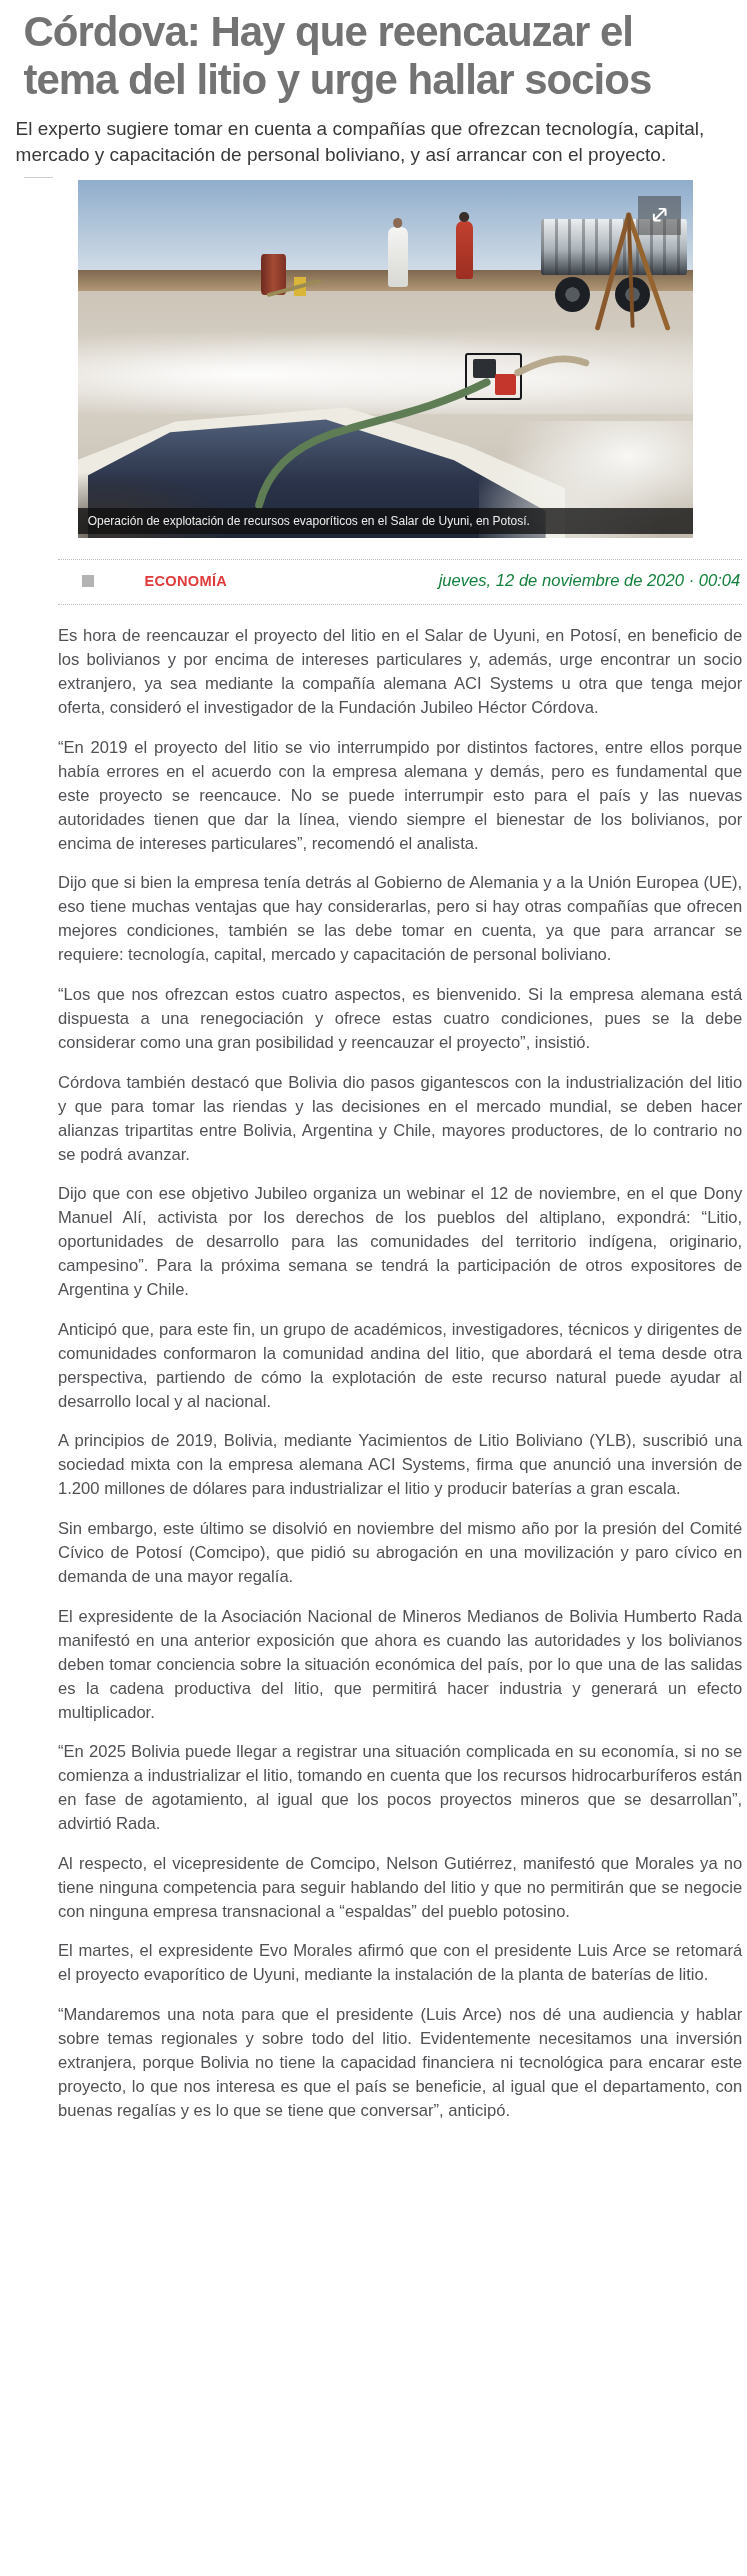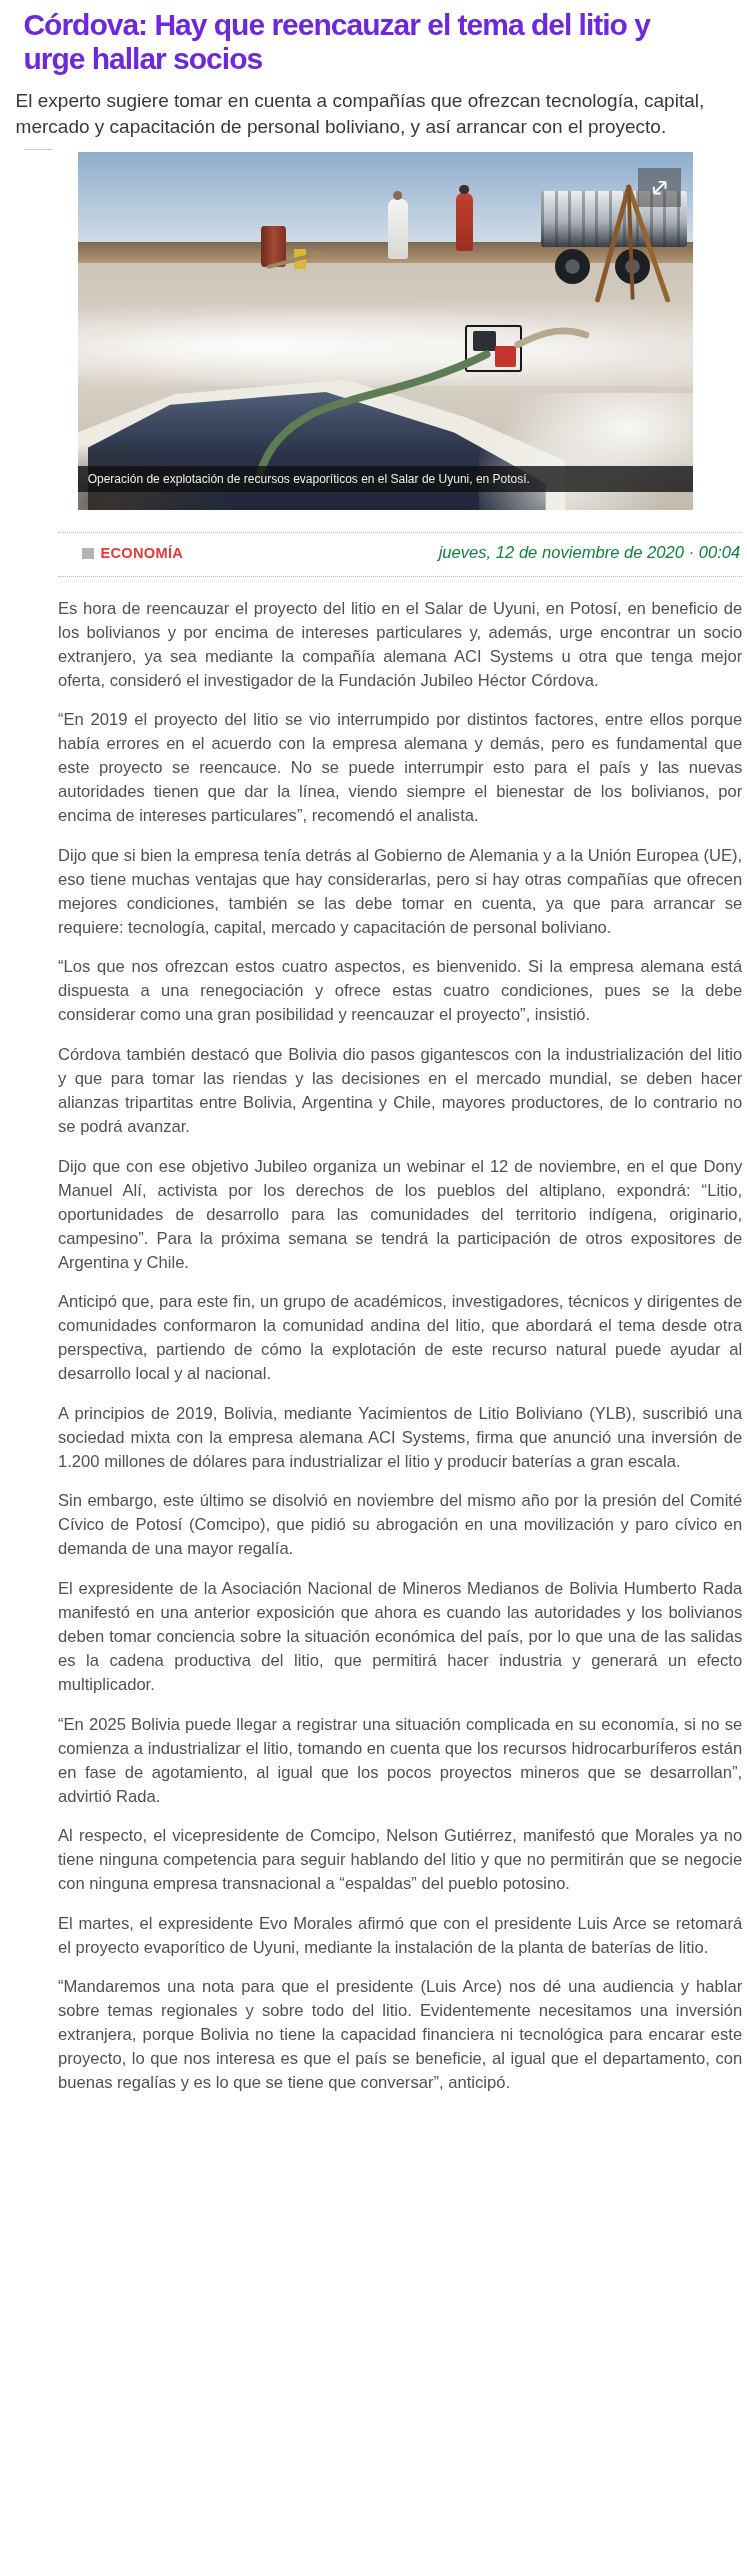--- a/index.html
+++ b/index.html
@@ -7,25 +7,25 @@
     width: 748px;
     font-family: "Liberation Sans", "DejaVu Sans", sans-serif;
     color: #515155;
   }
   .page { width: 748px; padding-bottom: 11.7px; }
 
   
   h1.title {
     margin: 7.8px 19.5px 0 23.4px;
     max-width: 681px;
-    font-size: 30px;
+    font-size: 42px;
     line-height: 1.15;
     font-weight: 700;
     letter-spacing: -1px;
-    color: #6d28d9;
+    color: #737373;
   }
   p.subtitle {
     margin: 11.7px 11.7px 0 15.6px;
     max-width: 720px;
     font-size: 19px;
     line-height: 1.35;
     color: #39393b;
   }
   .dash {
     margin: 9.7px 0 0 24px;
@@ -98,39 +98,39 @@
 
   .expand-btn {
     position: absolute; top: 15.6px; right: 11.7px;
     width: 43px; height: 39px;
     background: rgba(70,70,70,0.55);
     border: none; padding: 0; margin: 0;
     display: flex; align-items: center; justify-content: center;
     cursor: pointer;
   }
   figcaption.caption {
-    position: absolute; left: 0; bottom: 18px;
+    position: absolute; left: 0; bottom: 4px;
     width: 596px; height: 26px;
     padding: 0 9.7px;
     background: rgba(16,16,16,0.78);
     color: #ededed;
     font-size: 12px;
     line-height: 26px;
     white-space: nowrap; overflow: hidden;
   }
 
   
   .meta {
     margin: 21.4px 5.8px 0 58px;
     border-top: 1px dotted #bcbcbc;
     border-bottom: 1px dotted #bcbcbc;
     padding: 10.7px 1.9px 12.7px 24px;
     display: flex; align-items: center; justify-content: space-between;
   }
-  .meta-left { display: flex; align-items: center; }
+  .meta-left { display: flex; align-items: center; gap: 44px; }
   .cat-square { display: inline-block; width: 11.7px; height: 11.7px; background: #b3b3b3; margin-right: 6.8px; }
   a.category {
     color: #e03a3a; font-weight: 700; font-size: 14.6px;
     letter-spacing: 0.3px; text-decoration: none;
   }
   time.date { font-style: italic; font-size: 16.6px; color: #15803d; }
 
   
   .byline {
     margin: 25px 5.8px 0 58px;

